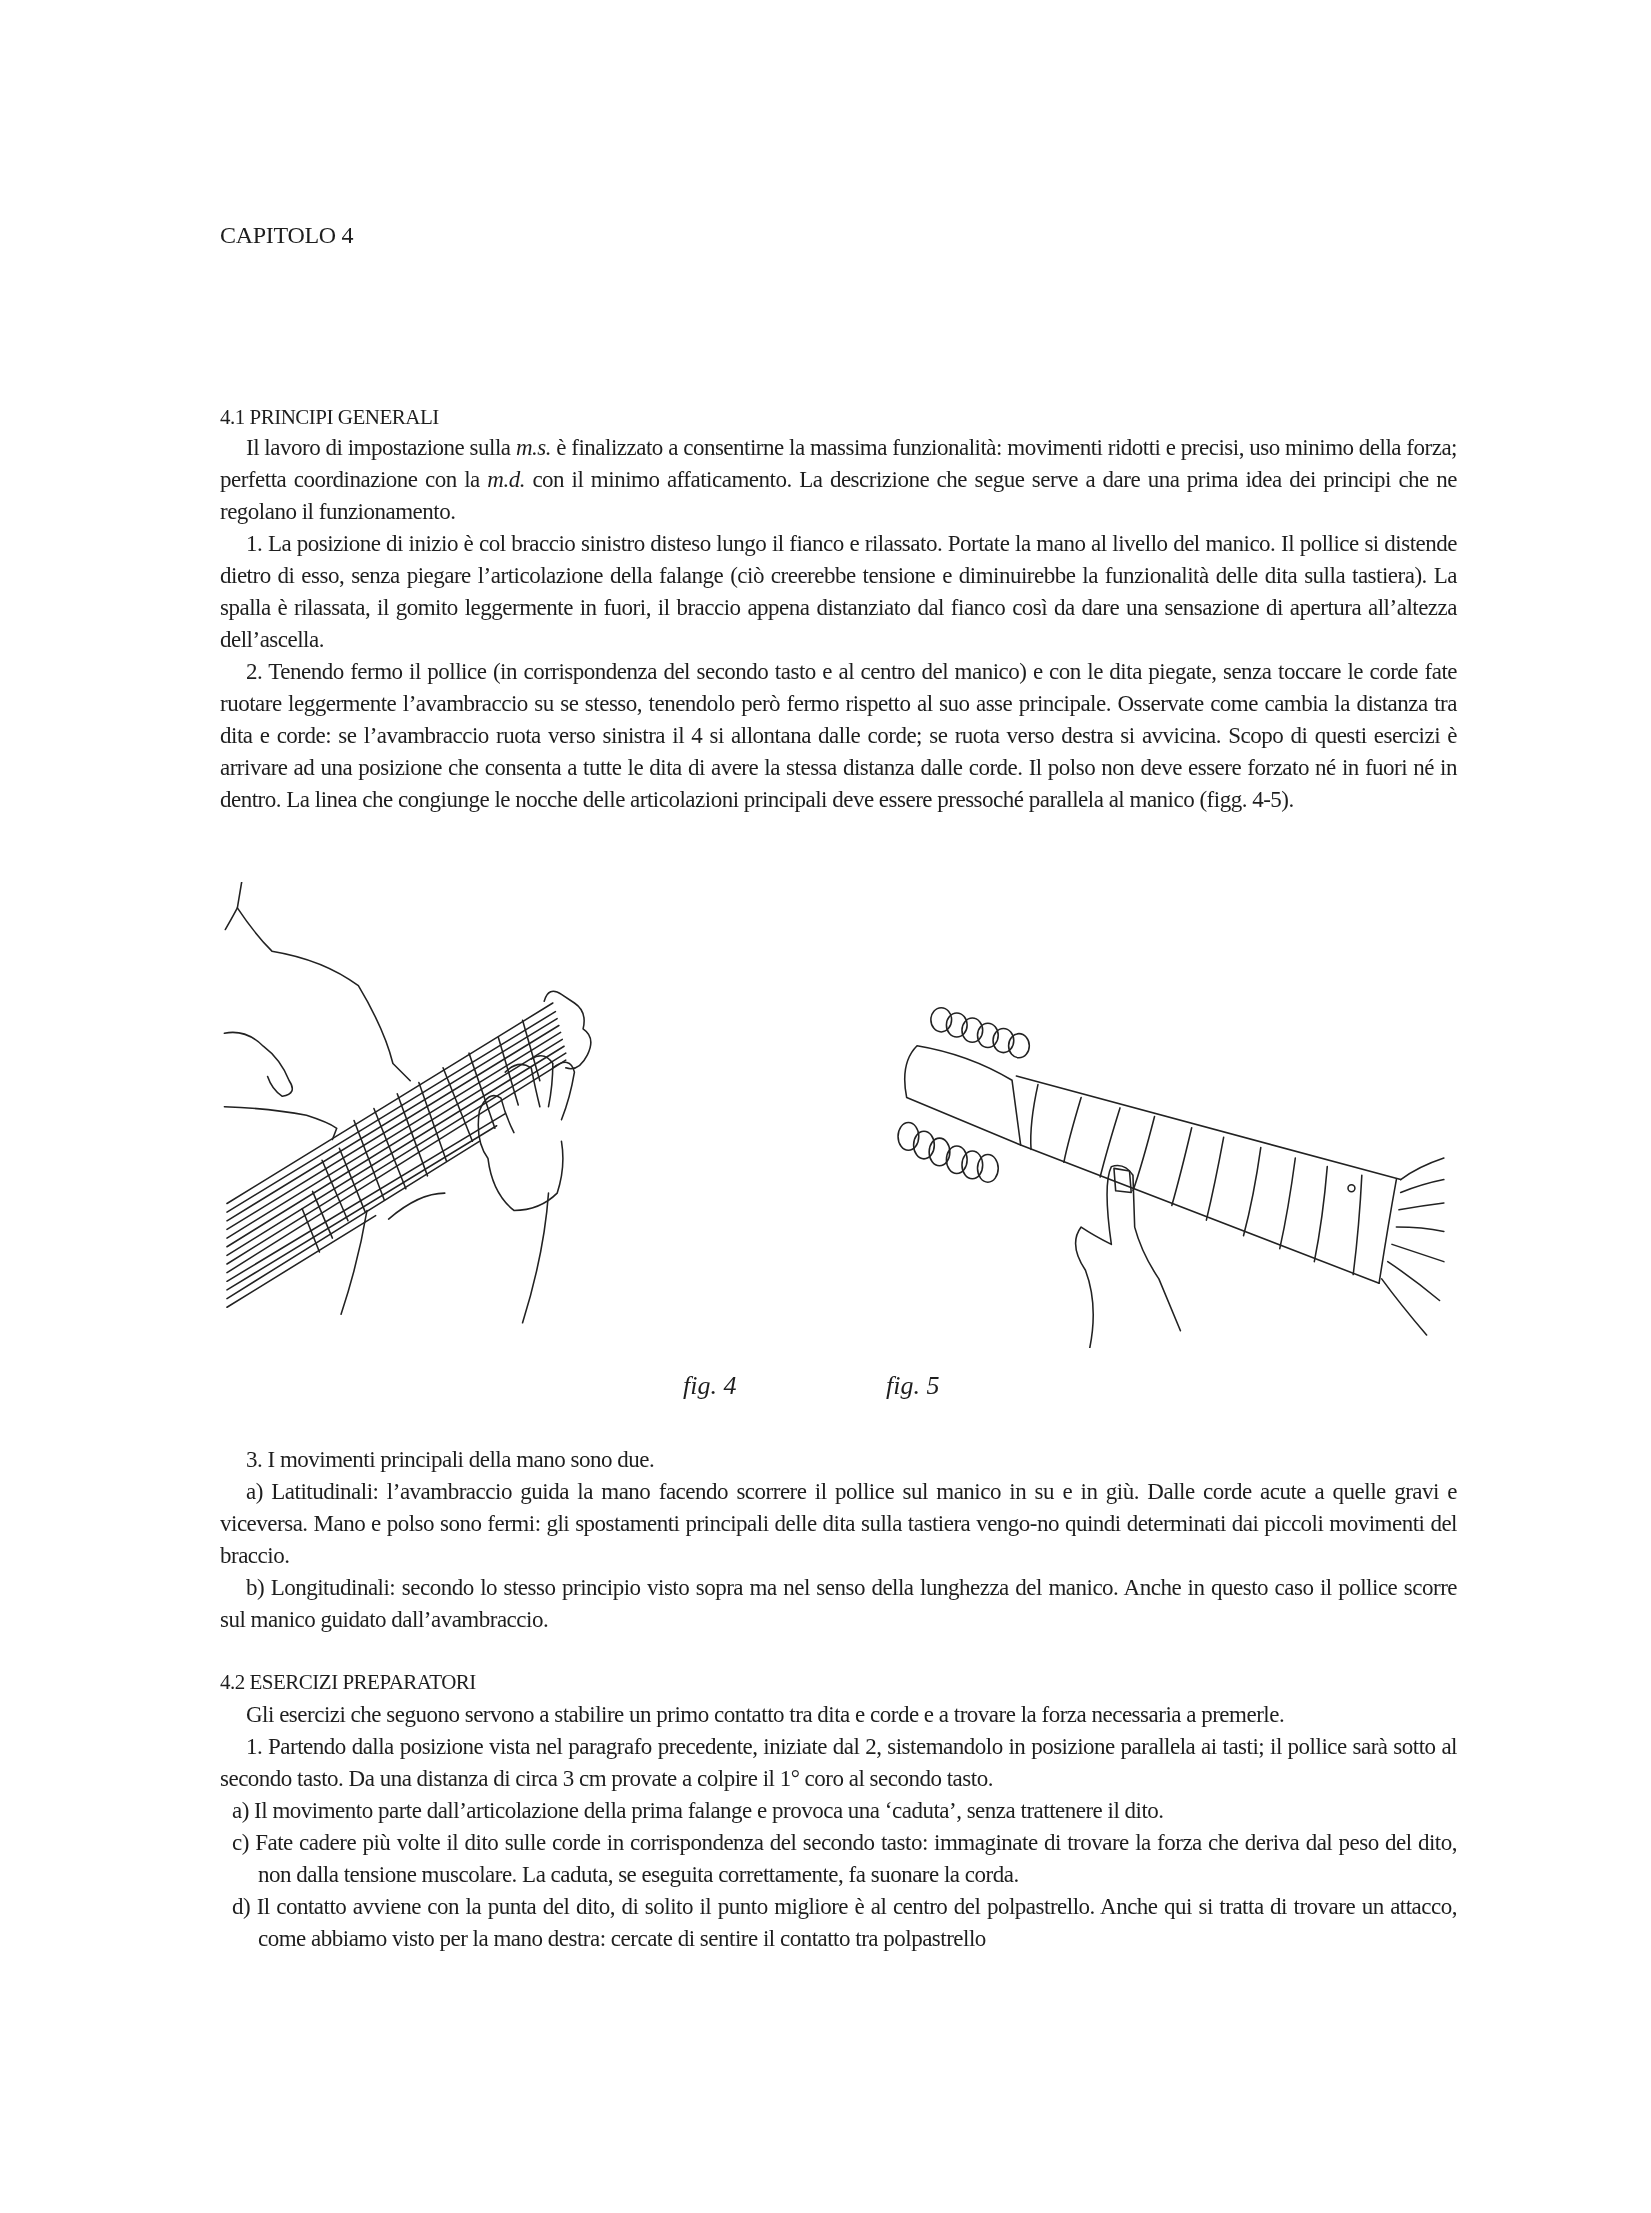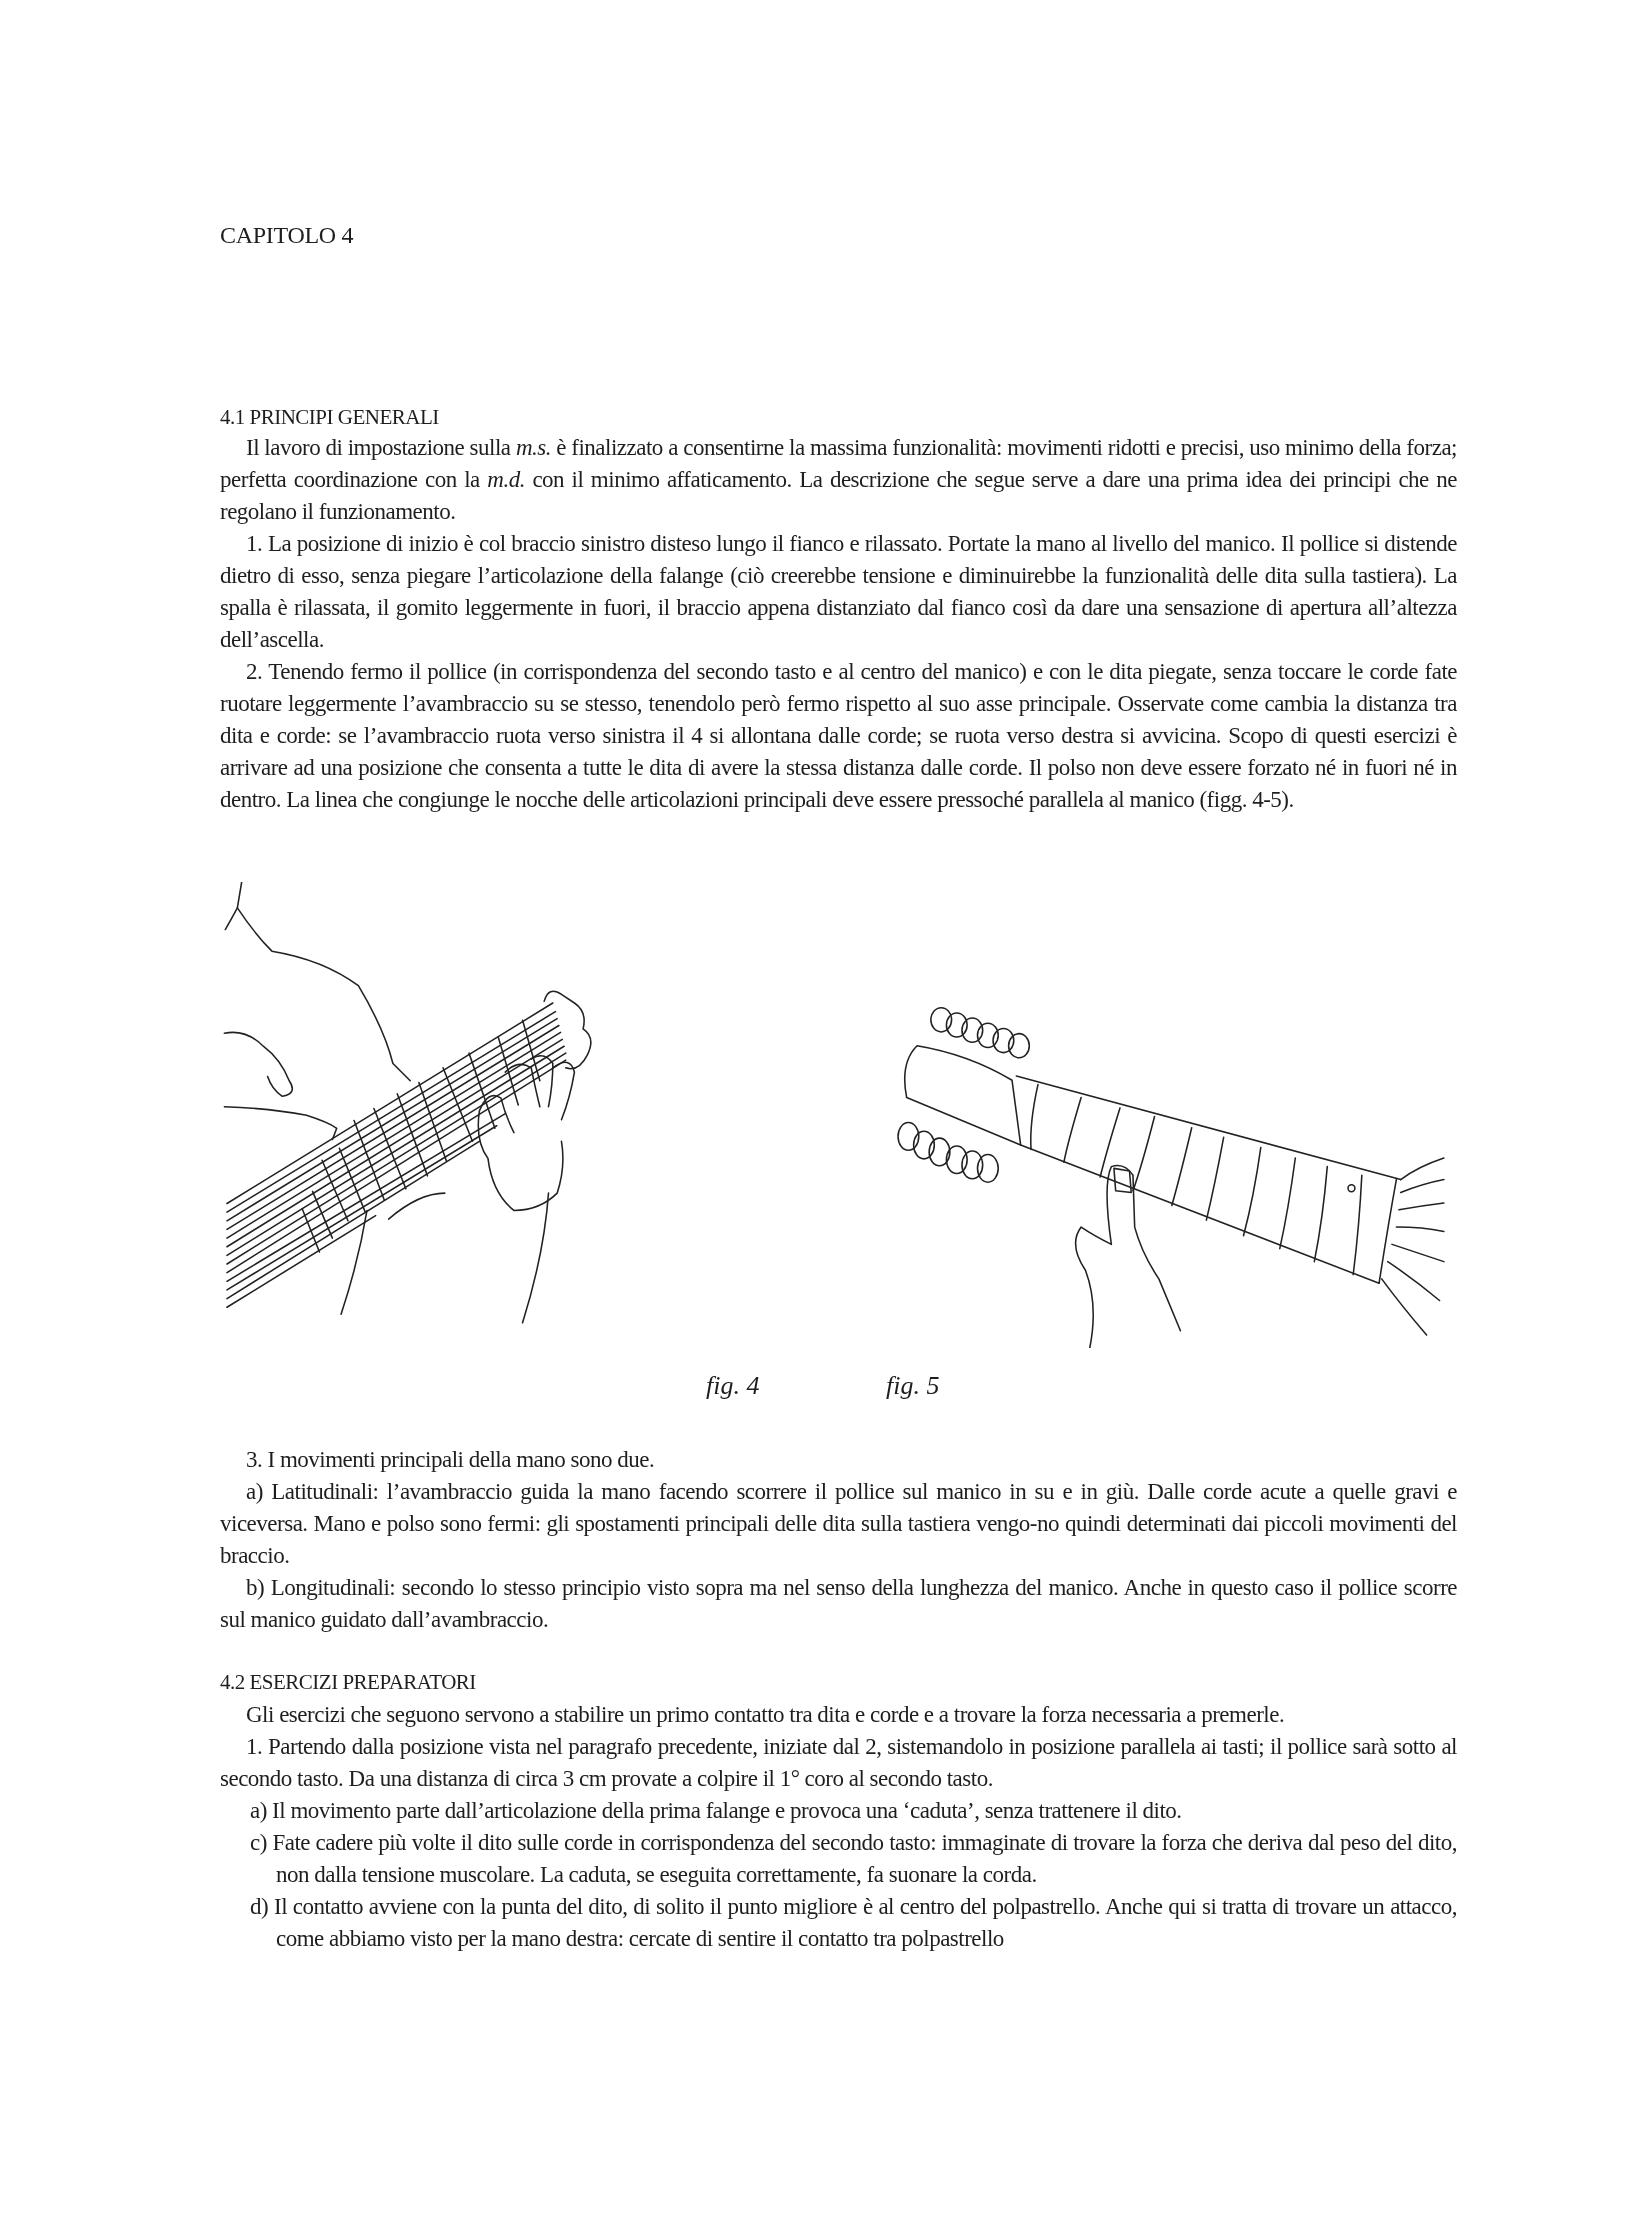--- a/index.html
+++ b/index.html
@@ -15,21 +15,21 @@
     }
     .section-title {
       position: absolute; left: 0; font-size: 21px; line-height: 29px; letter-spacing: -0.5px;
     }
     .block {
       position: absolute; left: 0; width: 1237px;
       font-size: 23px; line-height: 32px; text-align: justify; letter-spacing: -0.5px;
     }
     .block p { margin: 0; text-indent: 26px; }
     .block p.last { text-align-last: left; }
-    .block p.hang { padding-left: 26px; text-indent: -26px; margin-left: 30px; }
+    .block p.hang { padding-left: 26px; text-indent: -26px; margin-left: 12px; }
     em { }
     .figure { position: absolute; }
     .fig-caption { position: absolute; font-style: italic; font-size: 26px; }
     svg path, svg line, svg polyline, svg ellipse, svg circle { fill: none; stroke: #222; stroke-width: 1.8; stroke-linecap: round; stroke-linejoin: round; }
   </style>
 </head>
 <body>
 
 <div class="page">
 
@@ -78,21 +78,21 @@
         <line x1="258" y1="215" x2="292" y2="300"></line>
         <line x1="288" y1="198" x2="318" y2="285"></line>
         <line x1="322" y1="180" x2="345" y2="258"></line>
         <line x1="350" y1="160" x2="370" y2="230"></line>
       </g>
       <path d="M375 138 Q380 120 395 130 L410 140 Q425 150 420 170 Q435 180 425 200 Q415 220 400 215"></path>
       <path d="M300 265 Q310 240 325 250 Q330 270 340 290 M330 220 Q345 205 360 215 Q365 240 370 260 M360 205 Q375 195 385 210 Q385 235 380 260 M385 215 Q405 200 410 220 Q405 250 395 275 M300 265 Q295 300 310 320 Q315 360 340 380 Q370 380 390 360 Q400 330 395 300"></path>
       <path d="M170 380 Q160 440 140 500 M260 360 Q230 360 195 390 M380 360 Q375 430 350 510"></path>
     </svg>
   </div>
-  <div class="fig-caption" style="left:486px; top:1371px;">fig. 4</div>
+  <div class="fig-caption" style="left:463px; top:1371px;">fig. 4</div>
 
   <div class="figure" style="left:662px; top:968px; width:571px; height:380px;">
     <svg width="571" height="380" viewBox="0 0 660 440">
       <g>
         <ellipse cx="68" cy="60" rx="12" ry="14"></ellipse>
         <ellipse cx="86" cy="66" rx="12" ry="14"></ellipse>
         <ellipse cx="104" cy="72" rx="12" ry="14"></ellipse>
         <ellipse cx="122" cy="78" rx="12" ry="14"></ellipse>
         <ellipse cx="140" cy="84" rx="12" ry="14"></ellipse>
         <ellipse cx="158" cy="90" rx="12" ry="14"></ellipse>

